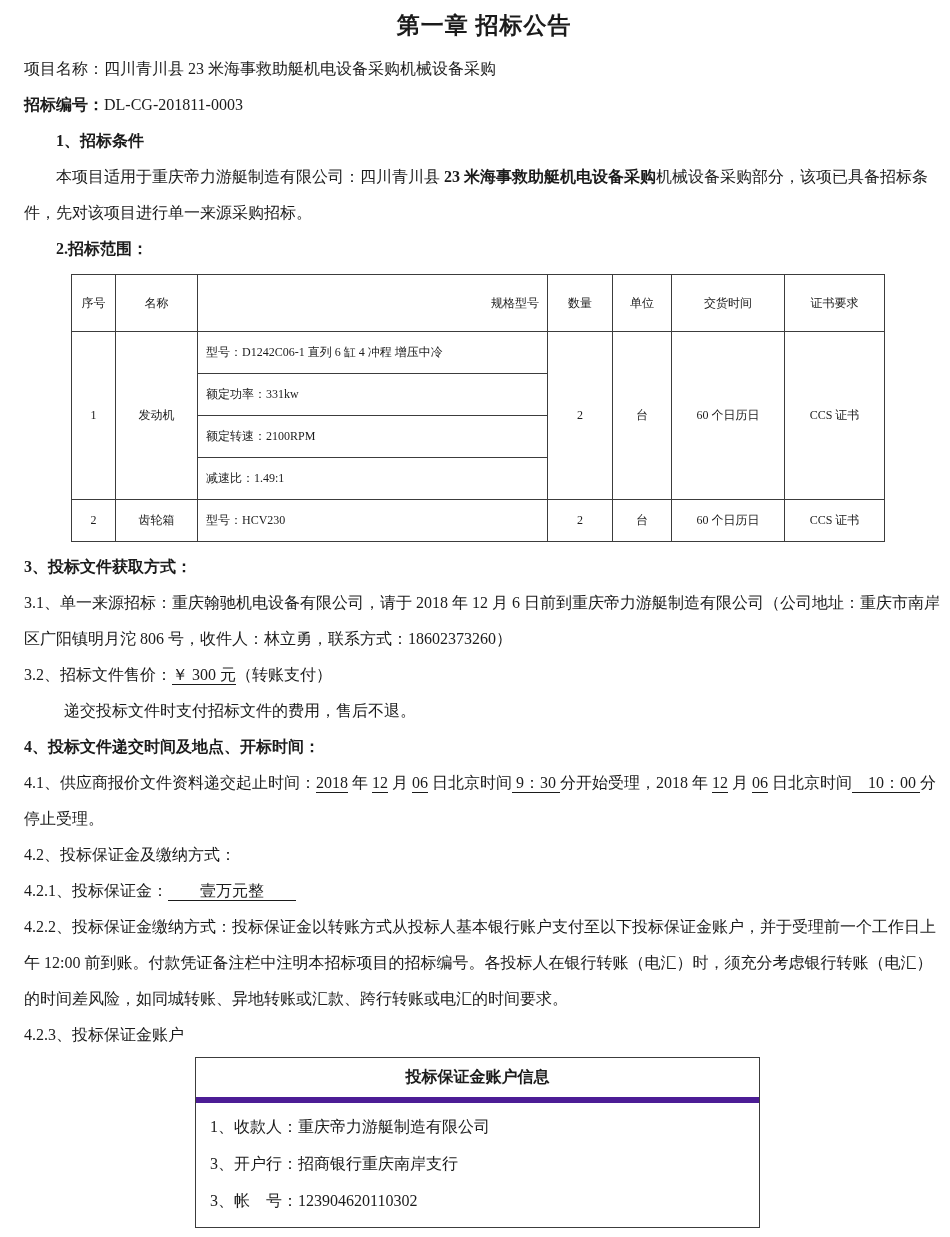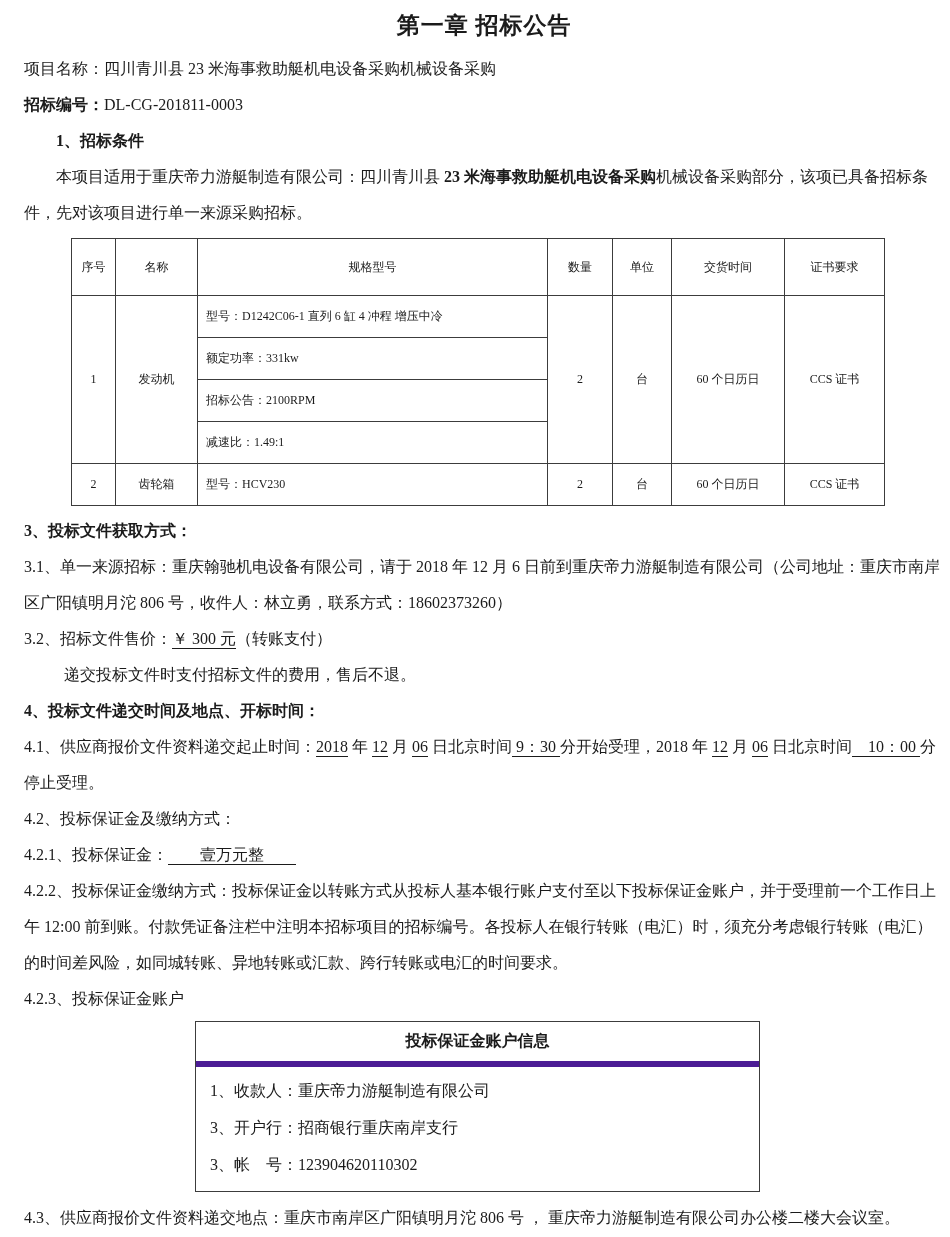--- a/index.html
+++ b/index.html
@@ -36,21 +36,21 @@
   }
   table.spec-table th, table.spec-table td {
     border:1px solid #3c3c3c;
     font-weight:normal;
     padding:4px 8px;
     vertical-align:middle;
     overflow:hidden;
     white-space:nowrap;
   }
   table.spec-table th { text-align:center; height:48px; }
-  table.spec-table th.left { text-align:center; }
+  table.spec-table th.left { text-align:right; }
   table.spec-table td { text-align:center; height:33px; }
   table.spec-table td.left { text-align:left; }
 
   .account-box {
     width:565px;
     margin:4px 0 8px 171px;
     border:1px solid #3c3c3c;
     box-sizing:border-box;
   }
   .account-title {
@@ -71,20 +71,21 @@
   <h1 class="doc-title">第一章  招标公告</h1>
 
   <p class="line">项目名称：四川青川县 23 米海事救助艇机电设备采购机械设备采购</p>
 
   <p class="line"><span class="bold">招标编号：</span><span>DL-CG-201811-0003</span></p>
 
   <p class="line bold indent2">1、招标条件</p>
 
   <p class="line indent2"><span>本项目适用于重庆帝力游艇制造有限公司：四川青川县 </span><span class="b">23 米海事救助艇机电设备采购</span><span>机械设备采购部分，该项已具备招标条件，先对该项目进行单一来源采购招标。</span></p>
 
+  <p class="line bold indent2">2.招标范围：</p>
 
   <table class="spec-table">
     <colgroup>
       <col style="width:44px">
         <col style="width:82px">
         <col style="width:350px">
       <col style="width:65px">
         <col style="width:59px">
         <col style="width:113px">
         <col style="width:100px">
@@ -105,21 +106,21 @@
       <td class="left">型号：D1242C06-1 直列 6 缸 4 冲程 增压中冷</td>
       <td rowspan="4">2</td>
       <td rowspan="4">台</td>
       <td rowspan="4">60 个日历日</td>
       <td rowspan="4">CCS 证书</td>
     </tr>
     <tr>
       <td class="left">额定功率：331kw</td>
     </tr>
     <tr>
-      <td class="left">招标公告：2100RPM</td>
+      <td class="left">额定转速：2100RPM</td>
     </tr>
     <tr>
       <td class="left">减速比：1.49:1</td>
     </tr>
     <tr>
       <td>2</td>
       <td>齿轮箱</td>
       <td class="left">型号：HCV230</td>
       <td>2</td>
       <td>台</td>

